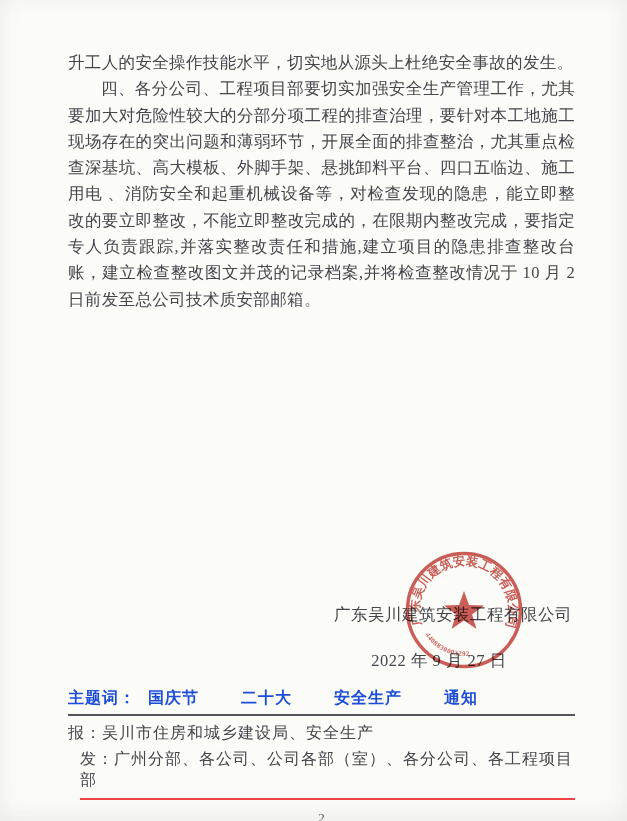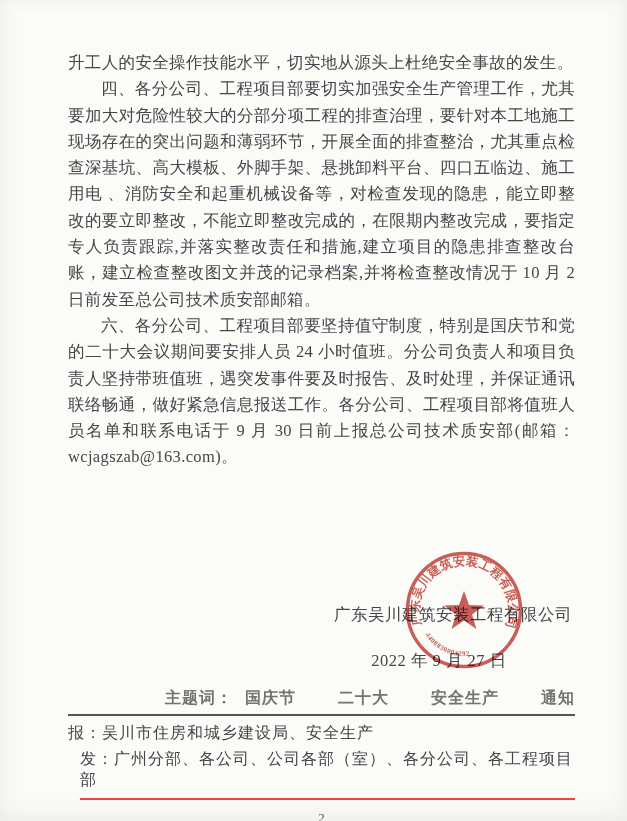--- a/index.html
+++ b/index.html
@@ -29,39 +29,38 @@
     position:absolute;left:402px;top:548px;width:124px;height:124px;
     mix-blend-mode:multiply;opacity:.85;pointer-events:none;
   }
   .seal text{font-family:"Liberation Serif","DejaVu Serif",serif;font-weight:bold;}
   .footer{
     position:absolute;left:68px;top:688px;width:507px;
     font-size:16px;
   }
   .subject-row{
     font-family:"Liberation Sans","DejaVu Sans",sans-serif;
-    font-weight:bold;color:#737373;letter-spacing:1px;
-    padding-bottom:5px;border-bottom:2px solid #54555a;text-align:right;
+    font-weight:bold;color:#1d4ed8;letter-spacing:1px;
+    padding-bottom:5px;border-bottom:2px solid #54555a;
   }
   .subject-row .subject-label{margin-right:12px;}
   .subject-row .kw{margin-right:0;}
   .subject-row .kw + .kw{margin-left:42px;}
   .report-row{margin-top:7px;letter-spacing:1px;}
   .send-row{margin-top:5px;letter-spacing:1px;padding-bottom:7px;border-bottom:2px solid #ef4444;margin-left:12px;}
   .page-number{margin-top:10px;text-align:center;font-size:13px;color:#55565b;}
 </style>
 </head>
 <body>
 
 <div class="page">
 
   <div class="body-text">
     <p class="noindent">升工人的安全操作技能水平，切实地从源头上杜绝安全事故的发生。</p>
     <p>四、各分公司、工程项目部要切实加强安全生产管理工作，尤其要加大对危险性较大的分部分项工程的排查治理，要针对本工地施工现场存在的突出问题和薄弱环节，开展全面的排查整治，尤其重点检查深基坑、高大模板、外脚手架、悬挑卸料平台、四口五临边、施工用电 、消防安全和起重机械设备等，对检查发现的隐患，能立即整改的要立即整改，不能立即整改完成的，在限期内整改完成，要指定专人负责跟踪,并落实整改责任和措施,建立项目的隐患排查整改台账，建立检查整改图文并茂的记录档案,并将检查整改情况于 10 月 2 日前发至总公司技术质安部邮箱。</p>
-    <p>六、各分公司、工程项目部要坚持值守制度，特别是国庆节和党的二十大会议期间要安排人员 24 小时值班。分公司负责人和项目负责人坚持带班值班，遇突发事件要及时报告、及时处理，并保证通讯联络畅通，做好紧急信息报送工作。各分公司、工程项目部将值班人员名单和联系电话于 9 月 30 日前上报总公司技术质安部(邮箱：wcjagszab@163.com)。</p>
   </div>
 
   <div class="signature">
     <div class="sig-company">广东吴川建筑安装工程有限公司</div>
     <div class="sig-date">2022 年 9 月 27 日</div>
   </div>
 
   <svg class="seal" viewBox="0 0 124 124" aria-hidden="true">
     <circle cx="62" cy="62" r="56.5" fill="none" stroke="#c4423b" stroke-width="3.4"></circle>
     <polygon points="62,43 67,57.1 82,57.5 70.1,66.6 74.4,81 62,72.5 49.6,81 53.9,66.6 42,57.5 57,57.1" fill="#c4423b"></polygon>

